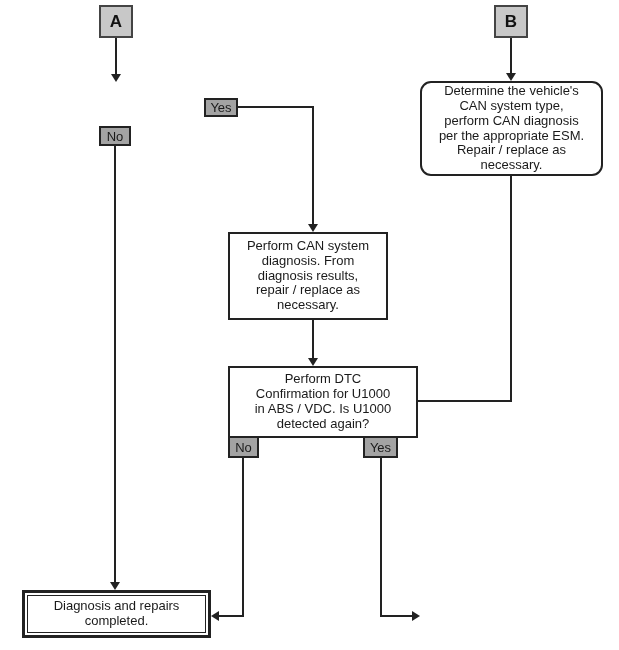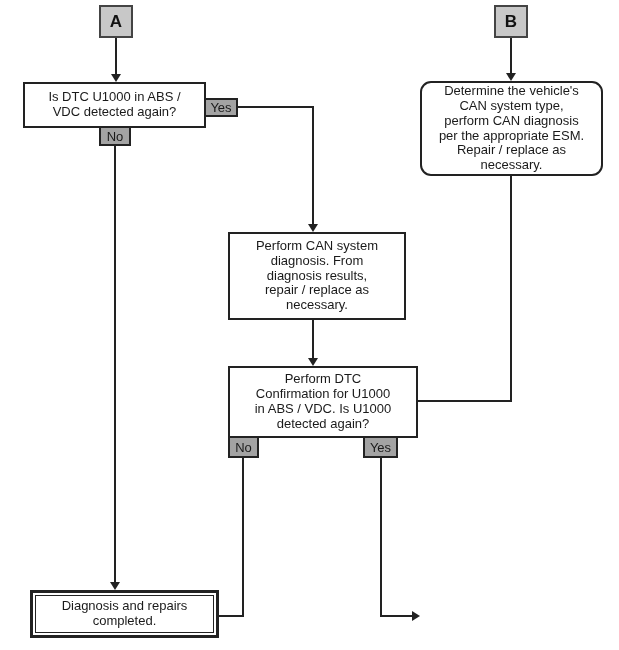--- a/index.html
+++ b/index.html
@@ -18,21 +18,21 @@
     border: 2px solid #222222;
     color: #1a1a1a;
     font-size: 13px;
     line-height: 1.15;
     text-align: center;
     display: flex;
     align-items: center;
     justify-content: center;
     white-space: pre-line;
   }
-  .terminal { border-width: 3px; margin-left: 8px; }
+  .terminal { border-width: 3px; }
   .terminal::before {
     content: "";
     position: absolute;
     inset: 2px;
     border: 1.5px solid #222222;
     pointer-events: none;
   }
   .connector {
     position: absolute;
     width: 34px;
@@ -64,22 +64,20 @@
 </style>
 </head>
 <body>
 
 <div class="canvas">
 
   <div class="connector" style="left:99px; top:5px;">A</div>
   <div class="line" style="left:115px; top:38px; width:2px; height:36px;"></div>
   <div class="arr down" style="left:111px; top:74px;"></div>
 
-  <div class="node" style="left:23px; top:82px; width:183px; height:46px;">Is DTC U1000 in ABS /
-VDC detected again?</div>
 
   <div class="label-box" style="left:204px; top:98px; width:34px; height:19px;">Yes</div>
   <div class="line" style="left:238px; top:106px; width:76px; height:2px;"></div>
   <div class="line" style="left:312px; top:106px; width:2px; height:118px;"></div>
   <div class="arr down" style="left:308px; top:224px;"></div>
 
   <div class="label-box" style="left:99px; top:126px; width:32px; height:20px;">No</div>
   <div class="line" style="left:114px; top:146px; width:2px; height:436px;"></div>
   <div class="arr down" style="left:110px; top:582px;"></div>
 
@@ -91,21 +89,21 @@
 CAN system type,
 perform CAN diagnosis
 per the appropriate ESM.
 Repair / replace as
 necessary.</div>
 
   <div class="line" style="left:510px; top:176px; width:2px; height:226px;"></div>
   <div class="line" style="left:406px; top:400px; width:106px; height:2px;"></div>
   <div class="arr left" style="left:398px; top:396px;"></div>
 
-  <div class="node" style="left:228px; top:232px; width:178px; height:88px;">Perform CAN system
+  <div class="node" style="left:228px; top:232px; width:160px; height:88px;">Perform CAN system
 diagnosis. From
 diagnosis results,
 repair / replace as
 necessary.</div>
   <div class="line" style="left:312px; top:320px; width:2px; height:38px;"></div>
   <div class="arr down" style="left:308px; top:358px;"></div>
 
   <div class="node" style="left:228px; top:366px; width:190px; height:72px;">Perform DTC
 Confirmation for U1000
 in ABS / VDC. Is U1000

